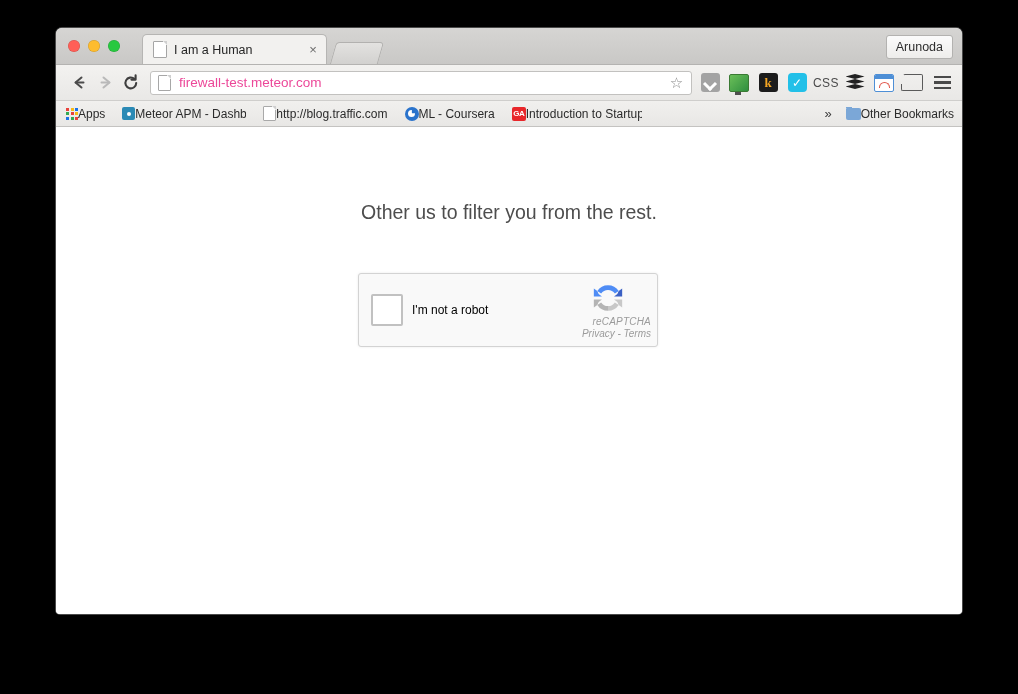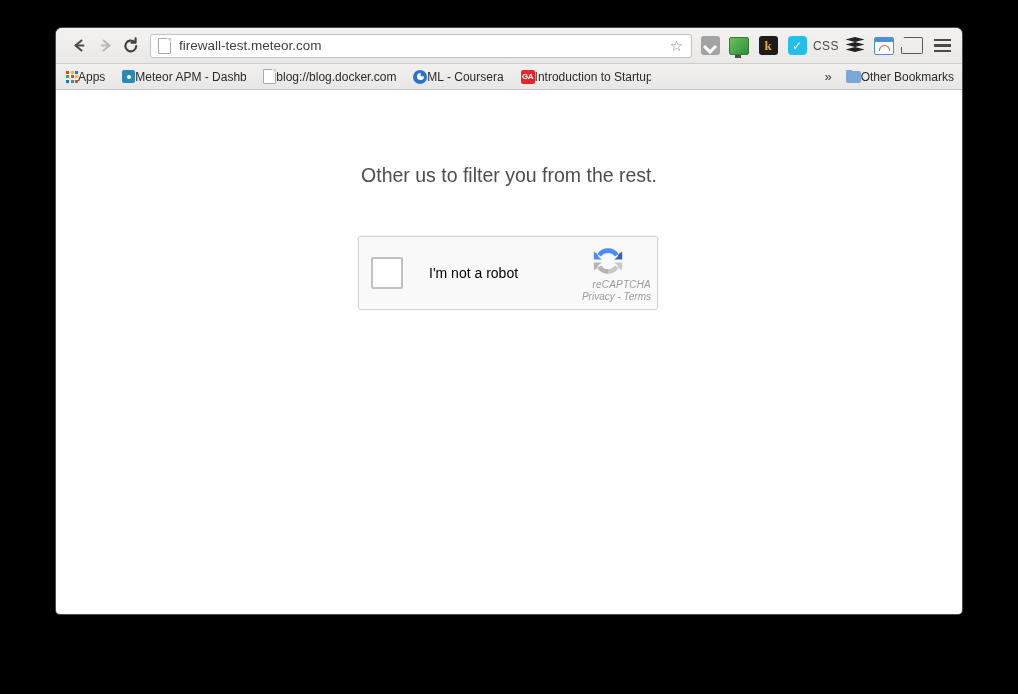--- a/index.html
+++ b/index.html
@@ -186,21 +186,21 @@
   .omni-favicon:after {
     content: "";
     position: absolute;
     right: -1px; top: -1px;
     border-width: 0 4px 4px 0;
     border-style: solid;
     border-color: #ffffff #cfcfcf;
   }
   .omni-url {
     font-size: 13.5px;
-    color: #404040;
+    color: #ec4899;
     flex: 1;
     white-space: nowrap;
     overflow: hidden;
   }
   .star-btn {
     width: 21px;
     height: 21px;
     display: flex;
     align-items: center;
     justify-content: center;
@@ -497,22 +497,22 @@
   .rc-checkbox {
     width: 28px;
     height: 28px;
     background: #ffffff;
     border: 2px solid #c1c1c1;
     border-radius: 2px;
     margin-left: 12px;
     flex: none;
   }
   .rc-label {
-    margin-left: 26px;
-    font-size: 14px;
+    margin-left: 9px;
+    font-size: 12px;
     color: #000000;
     flex: 1;
   }
   .rc-brand {
     width: 86px;
     text-align: right;
     padding-right: 6px;
     flex: none;
     font-style: italic;
   }
@@ -534,20 +534,40 @@
     line-height: 11px;
   }
 </style>
 </head>
 <body>
 
 <div id="screen">
 
   <div class="browser-window">
 
+    <div class="tab-strip">
+
+      <div class="traffic-lights">
+        <span class="light red"></span>
+        <span class="light yellow"></span>
+        <span class="light green"></span>
+      </div>
+
+      <div class="tab">
+        <span class="tab-favicon"></span>
+        <span class="tab-title">I am a Human</span>
+        <span class="tab-close">×</span>
+      </div>
+
+      <div class="new-tab"></div>
+
+      <div class="profile-button">
+        <span>Arunoda</span>
+      </div>
+    </div>
 
     <div class="toolbar">
 
       <div class="nav-btn">
         <svg width="17" height="17" viewBox="0 0 17 17" aria-hidden="true">
           <path d="M10.5 3.5 L4.5 8.5 L10.5 13.5" fill="none" stroke="#4b4b4b" stroke-width="2" stroke-linecap="round" stroke-linejoin="round"></path>
           <path d="M4.8 8.5 L12.5 8.5" stroke="#4b4b4b" stroke-width="2" stroke-linecap="round"></path>
         </svg>
       </div>
 
@@ -625,21 +645,21 @@
         <span class="bm-label">Apps</span>
       </div>
 
       <div class="bm clip-1">
         <span class="icon-meteor"></span>
         <span class="bm-label">Meteor APM - Dashboard</span>
       </div>
 
       <div class="bm clip-2">
         <span class="icon-page"></span>
-        <span class="bm-label">blog://blog.docker.com</span>
+        <span class="bm-label">http://blog.traffic.com</span>
       </div>
 
       <div class="bm">
         <span class="icon-coursera"></span>
         <span class="bm-label">ML - Coursera</span>
       </div>
 
       <div class="bm clip-3">
         <span class="icon-ga">GA</span>
         <span class="bm-label">Introduction to Startup</span>

